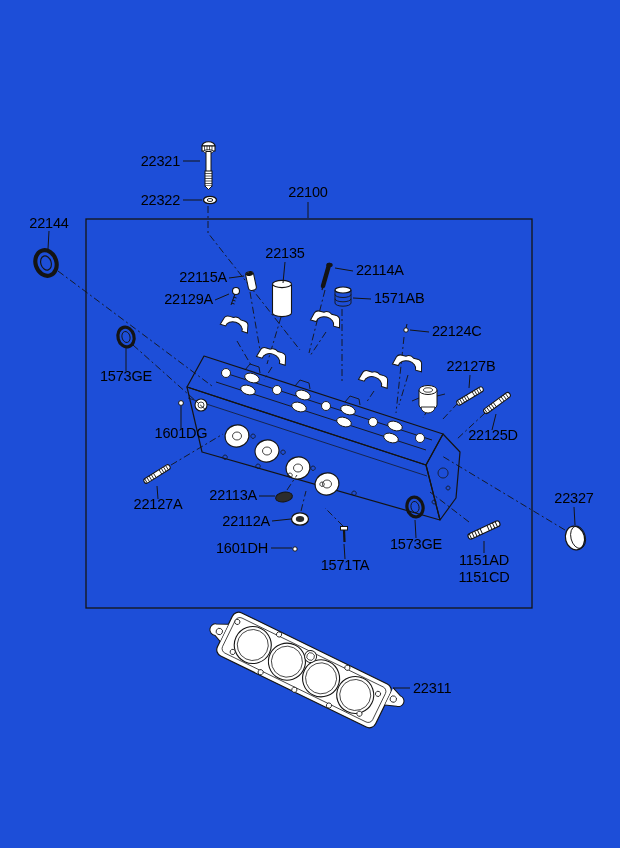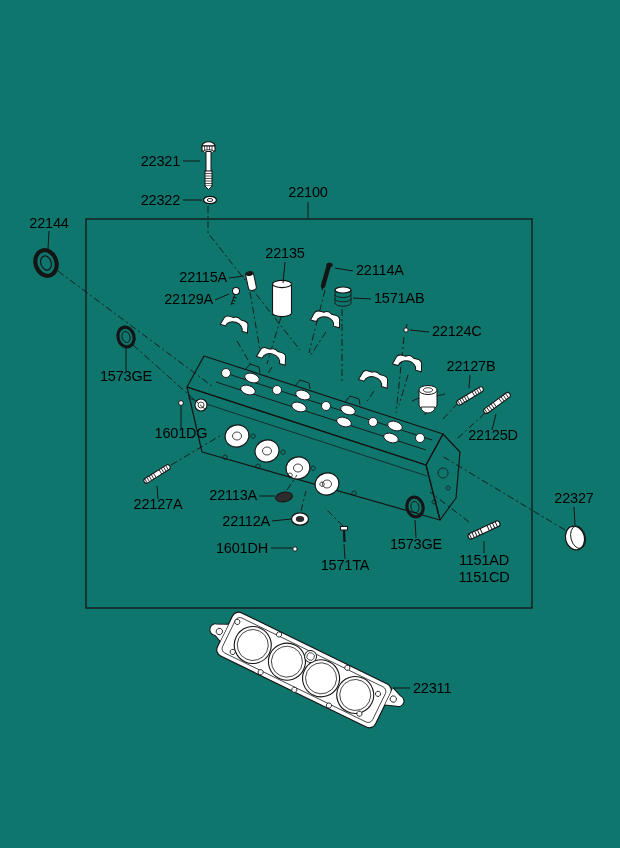--- a/index.html
+++ b/index.html
@@ -1,16 +1,16 @@
 <!DOCTYPE html>
 <html><head>
 <meta charset="utf-8">
 <style>
   html,body{margin:0;padding:0;background:#ffffff;}
-  #page{position:relative;width:620px;height:848px;background:#0f766e;overflow:hidden;
+  #page{position:relative;width:620px;height:848px;background:#1d4ed8;overflow:hidden;
         font-family:"Liberation Sans", sans-serif;}
   svg text{font-family:"Liberation Sans", sans-serif;font-size:14.5px;fill:#000;letter-spacing:-0.2px;}
   .ln{stroke:#141414;fill:none;}
   .part{stroke:#141414;}
 </style>
 </head>
 <body>
 
 <div id="page">
 <svg width="620" height="848" viewBox="0 0 620 848">

